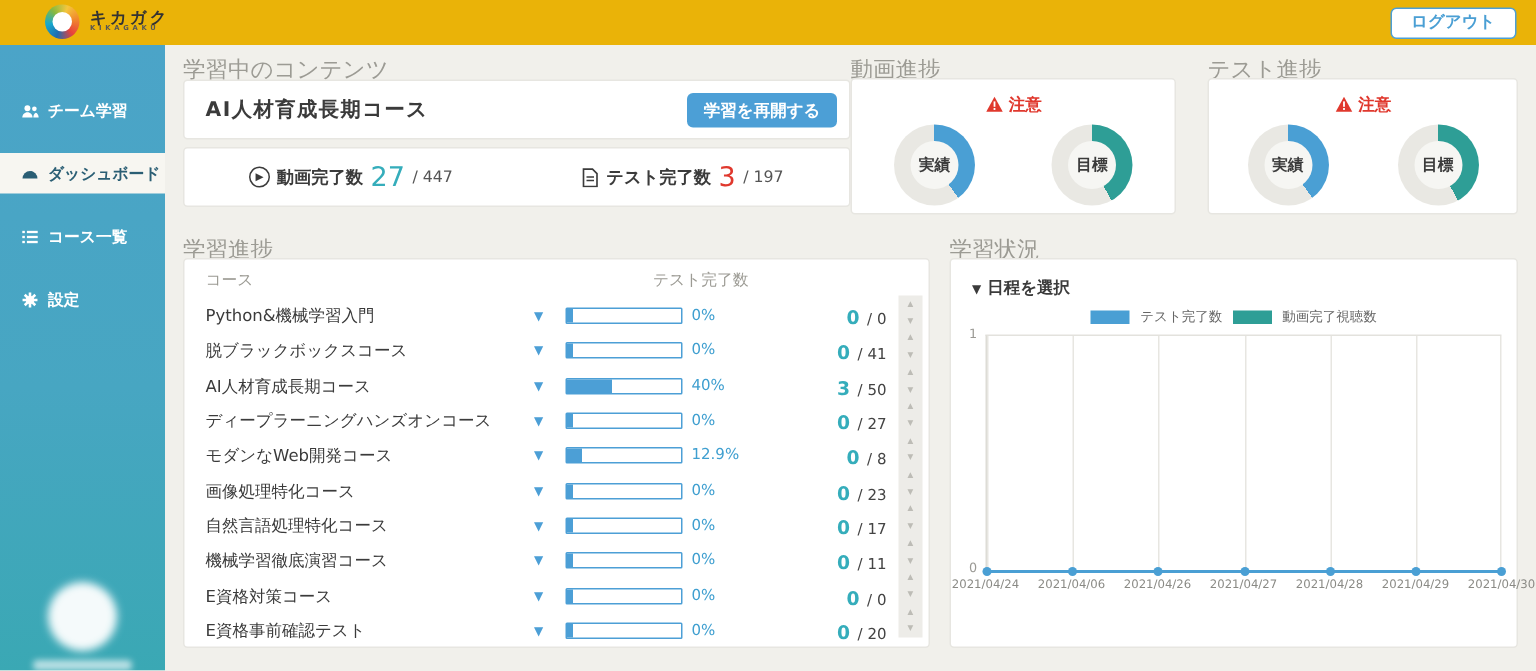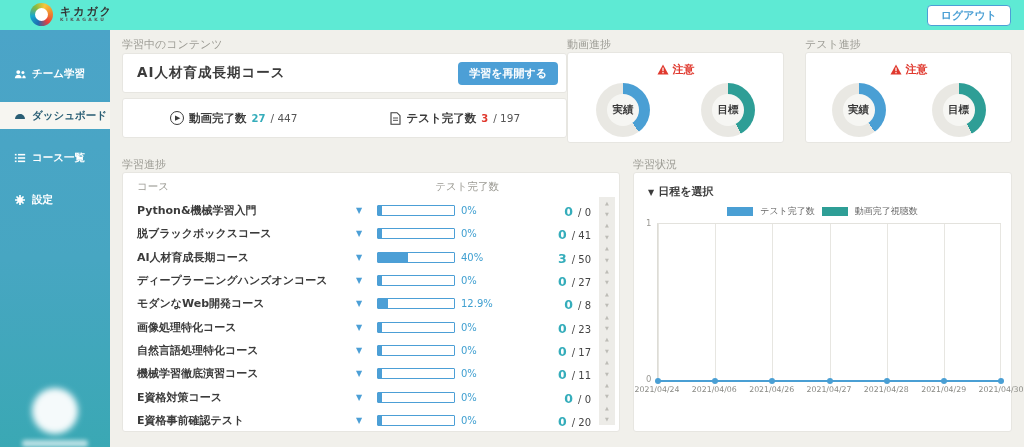--- a/index.html
+++ b/index.html
@@ -2,21 +2,21 @@
 <html><head>
 <meta charset="utf-8">
 <style>
   * { margin:0; padding:0; box-sizing:border-box; }
   html,body { width:1024px; height:447px; }
   body { position:relative; overflow:hidden; background:#f1f0eb;
          font-family:"DejaVu Sans","Liberation Sans",sans-serif; color:#3b3b3b; }
   .abs { position:absolute; }
 
   
-  .header { position:absolute; top:0; left:0; width:1024px; height:30px; background:#5eead4; z-index:5; }
+  .header { position:absolute; top:0; left:0; width:1024px; height:30px; background:#eab308; z-index:5; }
   .logo { position:absolute; left:30px; top:3px; display:flex; align-items:center; gap:7px; }
   .logo-ring { width:23px; height:23px; border-radius:50%; position:relative;
     background:conic-gradient(from 200deg,#1f6cb0,#15a9ce,#86b940,#f5c63c,#f0882d,#e8423c,#1f6cb0); }
   .logo-ring::after { content:""; position:absolute; inset:5px; background:#fff; border-radius:50%; }
   .logo-text { display:flex; flex-direction:column; line-height:1.1; }
   .logo-title { font-size:11px; font-weight:bold; letter-spacing:2px; color:#333; }
   .logo-sub { font-size:4.5px; letter-spacing:2.5px; color:#555; font-weight:bold; }
   .logout-btn { position:absolute; right:13px; top:5px; height:21px; padding:0 13px;
     border:1px solid #4c9fd6; border-radius:4px; background:#fff; color:#4a9fd4;
     font-size:11px; line-height:19px; font-weight:bold; cursor:pointer; }
@@ -27,34 +27,34 @@
   .side-item { height:27px; display:flex; align-items:center; gap:6px; padding-left:14px;
     color:#ffffff; font-size:10.5px; font-weight:bold; margin-bottom:15px; cursor:pointer; }
   .side-item.active { background:#f7f6f1; color:#2a5e74; }
   .sicon { width:12px; height:12px; flex:0 0 auto; }
   .avatar { position:absolute; left:32px; top:358px; width:46px; height:46px; border-radius:50%;
     background:#ffffff; filter:blur(3px); opacity:.95; }
   .avatar-name { position:absolute; left:22px; top:410px; width:66px; height:7px; border-radius:3px;
     background:rgba(255,255,255,.65); filter:blur(2px); }
 
   
-  .sec-label { font-size:11px; color:#9c9b94; }
+  .sec-label { font-size:15px; color:#9c9b94; }
   .card { background:#ffffff; border:1px solid #e7e6e1; border-radius:3px; }
 
   
   .course-card { left:122px; top:53px; width:445px; height:40px; display:flex; align-items:center;
     justify-content:space-between; padding:0 8px 0 14px; }
   .course-title { font-size:13.5px; font-weight:bold; letter-spacing:1px; }
   .resume-btn { background:#4c9fd6; color:#fff; border:none; border-radius:4px; height:23px;
     padding:0 11px; font-size:11px; font-weight:bold; cursor:pointer; }
   .stats-card { left:122px; top:98px; width:445px; height:40px; display:grid;
     grid-template-columns:1fr 1fr; align-items:center; }
   .stat { display:flex; align-items:center; justify-content:center; gap:5px; }
   .stat-label { font-size:11.5px; font-weight:bold; }
-  .stat-value { font-size:10px; font-weight:bold; }
+  .stat-value { font-size:18px; font-weight:normal; }
   .stat-total { font-size:10.5px; color:#555; }
   .play-icon { width:14px; height:14px; border:1.3px solid #3b3b3b; border-radius:50%;
     display:inline-flex; align-items:center; justify-content:center; font-size:7px; color:#3b3b3b;
     padding-left:1px; }
 
   
   .donut-panel { width:217px; height:91px; position:absolute; }
   .warn { position:absolute; top:9px; left:0; right:0; display:flex; justify-content:center;
     align-items:center; gap:4px; color:#e0382d; font-size:11px; font-weight:bold; }
   .donut-row { position:absolute; top:28px; left:0; right:0; bottom:4px; display:flex;
@@ -64,21 +64,21 @@
     align-items:center; justify-content:center; font-size:10.5px; font-weight:bold; color:#3b3b3b; }
 
   
   .ptable { left:122px; top:172px; width:498px; height:260px; position:absolute; padding-top:2px; }
   .phead { display:grid; grid-template-columns:218px 36px 150px 1fr; height:24px; align-items:center;
     font-size:10.5px; color:#9c9b94; }
   .phead .h1 { padding-left:14px; }
   .phead .h3 { text-align:center; }
   .phead .h4 { text-align:right; padding-right:28px; }
   .prow { display:grid; grid-template-columns:218px 36px 150px 1fr; height:23.3px; align-items:center; }
-  .pname { padding-left:14px; font-size:11px; font-weight:bold; color:#3b3b3b; white-space:nowrap;
+  .pname { padding-left:14px; font-size:11px; font-weight:normal; color:#3b3b3b; white-space:nowrap;
     overflow:hidden; }
   .parrow { color:#4c9fd6; font-size:8px; text-align:center; cursor:pointer; }
   .pbarcell { display:flex; align-items:center; gap:6px; }
   .pbar { width:78px; height:11px; border:1px solid #4c9fd6; background:#fff; border-radius:1px; }
   .pfill { height:100%; background:#4c9fd6; }
   .ppct { font-size:10px; color:#3f9fd0; }
   .ptests { text-align:right; padding-right:28px; white-space:nowrap; }
   .pdone { font-size:12.5px; font-weight:bold; color:#35adbb; }
   .ptot { font-size:10px; color:#444; }
   .scrollstrip { position:absolute; right:4px; top:24px; bottom:6px; width:16px; background:#edece8;

